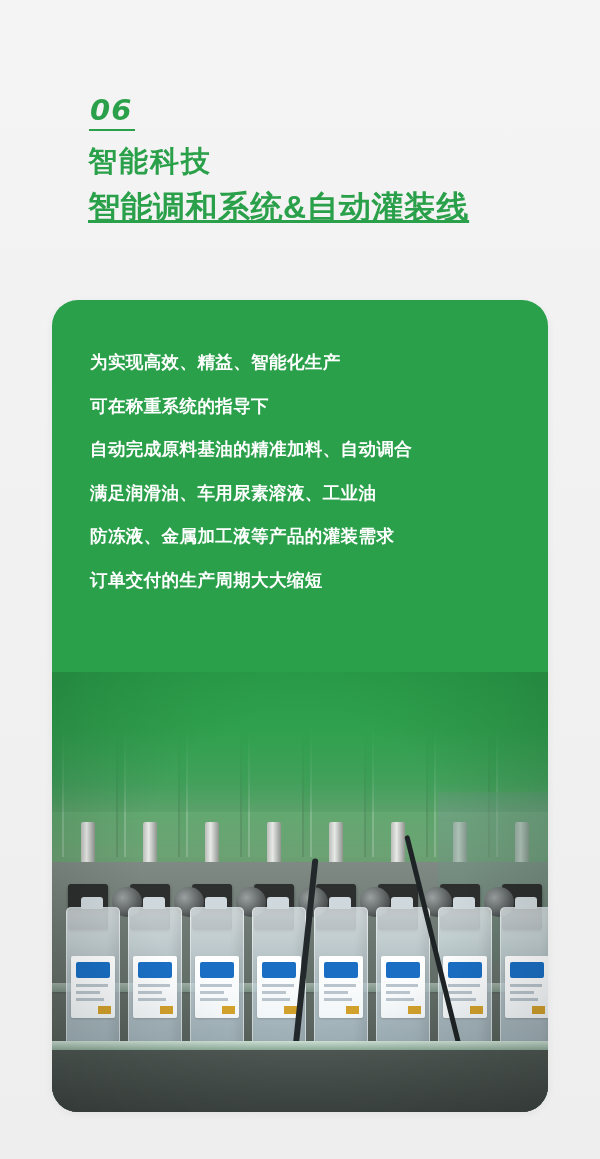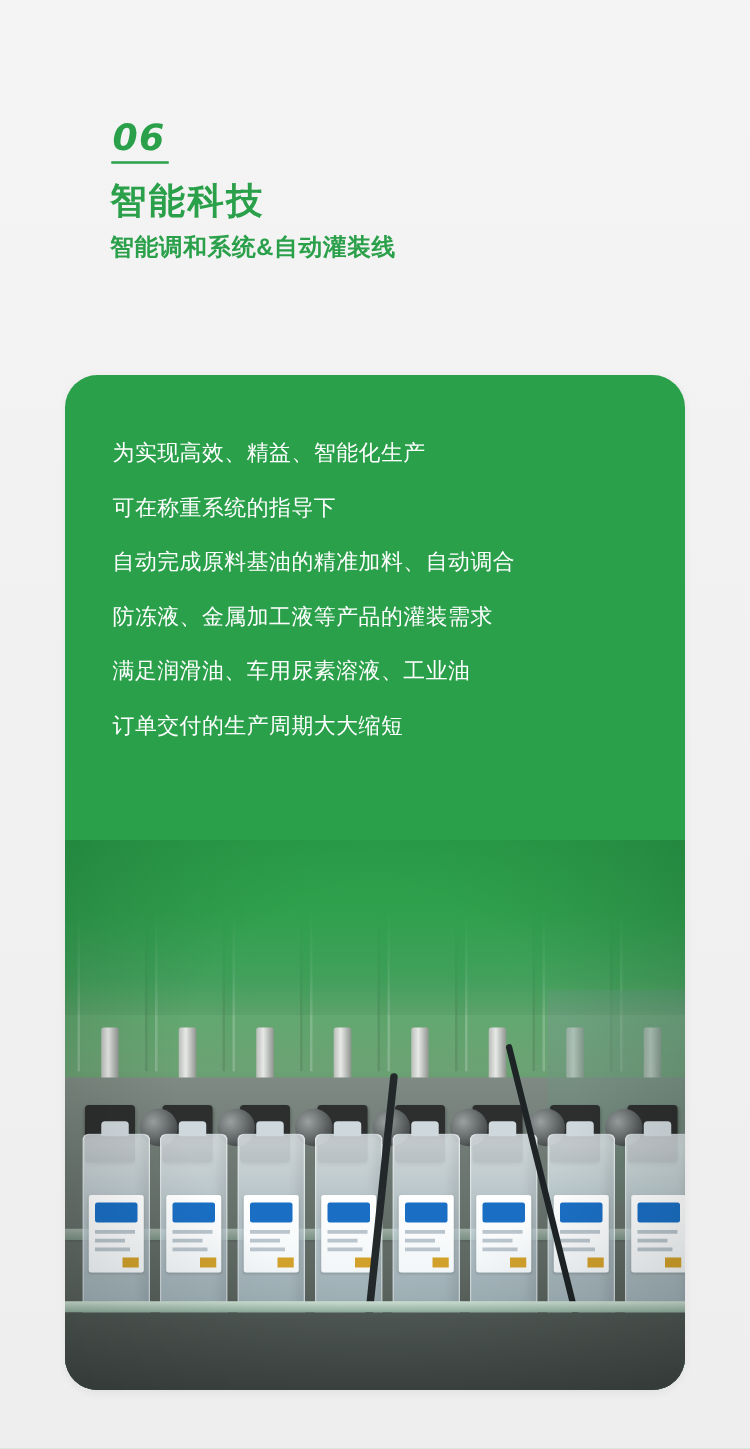--- a/index.html
+++ b/index.html
@@ -46,44 +46,46 @@
   }
   .title-main {
     font-size: 29px;
     font-weight: bold;
     color: #2aa04a;
     letter-spacing: 2px;
     line-height: 1.15;
     margin: 0;
   }
   .title-sub {
-    font-size: 19px;
+    font-size: 32px;
     font-weight: bold;
     color: #2aa04a;
     letter-spacing: 0.5px;
     line-height: 1.2;
     margin: 10px 0 0 0;
+    text-decoration: underline;
   }
 
   
   .card {
     position: absolute;
     left: 52px;
     top: 300px;
     width: 496px;
     height: 812px;
     border-radius: 26px;
     overflow: hidden;
     background: #2aa04a;
     box-shadow: 0 2px 8px rgba(0,0,0,0.06);
   }
   .card-text {
     position: relative;
     z-index: 3;
     padding: 54px 0 0 38px;
+    font-weight: bold;
   }
   .card-line {
     color: #ffffff;
     font-size: 17.5px;
     line-height: 1;
     margin-bottom: 26px;
     letter-spacing: 0.4px;
     white-space: nowrap;
   }
 
@@ -273,22 +275,22 @@
     <h1 class="title-main">智能科技</h1>
     <h2 class="title-sub">智能调和系统&amp;自动灌装线</h2>
   </div>
 
   <div class="card">
 
     <div class="card-text">
       <div class="card-line">为实现高效、精益、智能化生产</div>
       <div class="card-line">可在称重系统的指导下</div>
       <div class="card-line">自动完成原料基油的精准加料、自动调合</div>
+      <div class="card-line">满足润滑油、车用尿素溶液、工业油</div>
       <div class="card-line">防冻液、金属加工液等产品的灌装需求</div>
-      <div class="card-line">满足润滑油、车用尿素溶液、工业油</div>
       <div class="card-line">订单交付的生产周期大大缩短</div>
     </div>
 
     <div class="photo">
       <div class="machine-bank">
         <div class="machine-col" style="left:10px;"></div>
         <div class="machine-col" style="left:72px;"></div>
         <div class="machine-col" style="left:134px;"></div>
         <div class="machine-col" style="left:196px;"></div>
         <div class="machine-col" style="left:258px;"></div>

